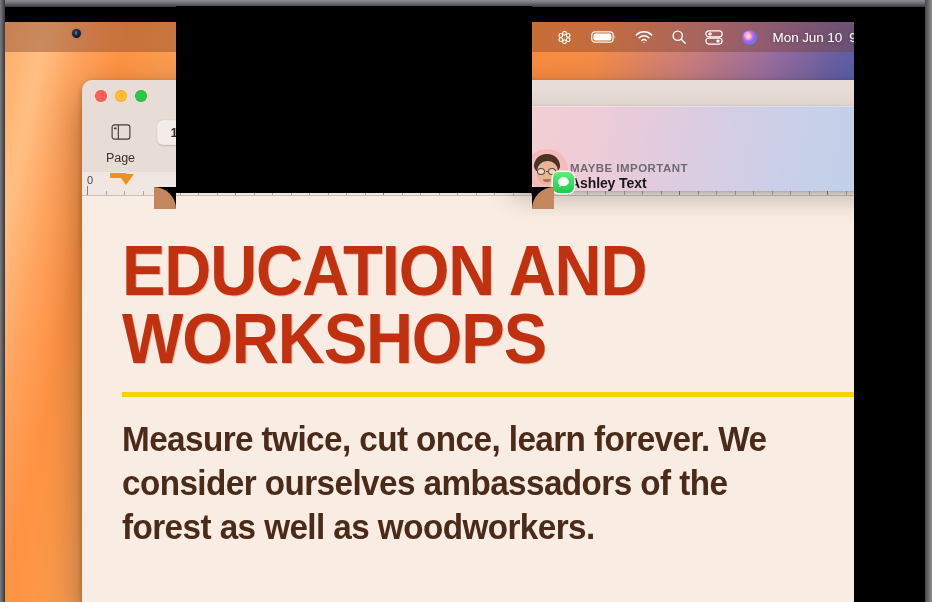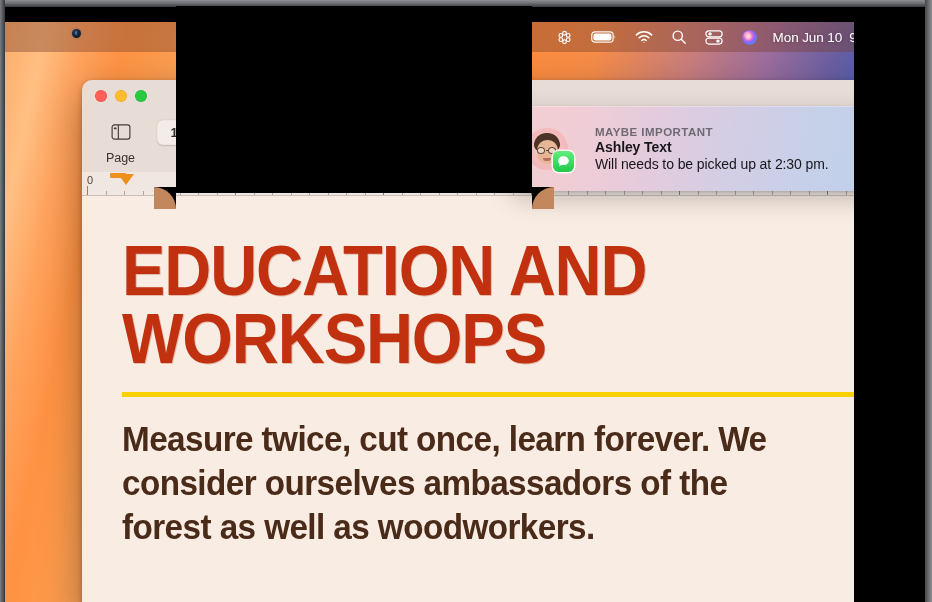--- a/index.html
+++ b/index.html
@@ -316,23 +316,23 @@
   
   #notification {
     position: absolute;
     left: 505px; top: 84px;
     width: 385px; height: 85px;
     border-radius: 17px;
     background: linear-gradient(100deg,
        #f3cfd3 0%, #f0cdd5 18%, #e3cbdd 38%, #d3cee5 58%, #c6d0e9 78%, #bfd0ea 100%);
     box-shadow: 0 8px 24px rgba(0,0,0,.22), 0 1px 3px rgba(0,0,0,.14),
                 inset 0 .5px 0 rgba(255,255,255,.55);
-    display: flex; align-items: center;
+    display: flex; align-items: flex-end;
     padding: 0 16px 0 17px;
-    gap: 27px;
+    gap: 2px;
     z-index: 35;
   }
   #notif-avatar-wrap {
     position: relative; width: 42px; height: 42px; flex: none;
   }
   #notif-avatar {
     width: 42px; height: 42px; border-radius: 50%;
     background: radial-gradient(circle at 50% 48%, #f7c7c6 0%, #f3b8b9 70%, #eeacae 100%);
     overflow: hidden;
     position: relative;
@@ -630,21 +630,20 @@
         </div>
         <div id="notif-app-badge">
           <svg width="13" height="13" viewBox="0 0 14 14">
             <path d="M7 1.4c3.3 0 5.7 2 5.7 4.7s-2.4 4.7-5.7 4.7c-.75 0-1.45-.1-2.1-.3L2.2 12l.75-2.15C1.9 9 1.3 7.9 1.3 6.1 1.3 3.4 3.7 1.4 7 1.4z" fill="#ffffff"></path>
           </svg>
         </div>
       </div>
       <div id="notif-text">
         <div id="notif-kicker">MAYBE IMPORTANT</div>
         <div id="notif-sender">Ashley Text</div>
-        <div id="notif-message">Will needs to be picked up at 2:30 pm.</div>
       </div>
     </div>
 
   </div>
 
   <div class="notch-corner" id="notch-corner-left"></div>
   <div class="notch-corner" id="notch-corner-right"></div>
   <div id="notch"></div>
   <div id="notch-inner"></div>
   <div id="camera"></div>

